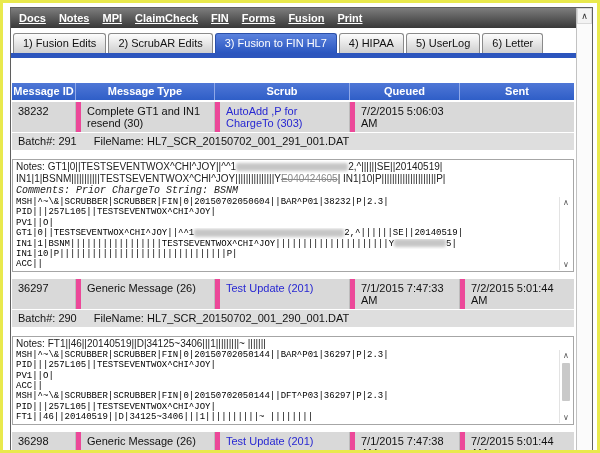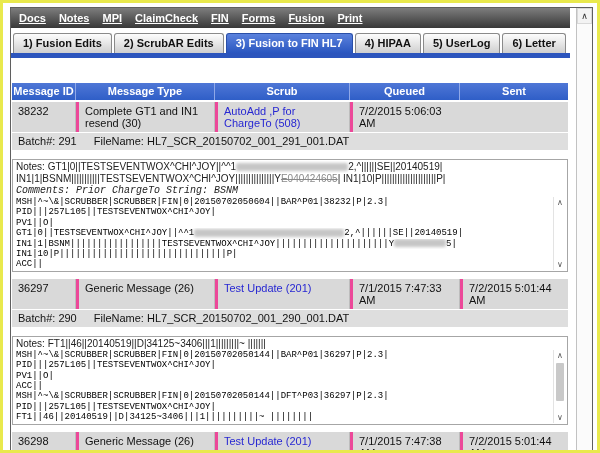--- a/index.html
+++ b/index.html
@@ -1,40 +1,40 @@
 <!DOCTYPE html>
 <html><head>
 <meta charset="utf-8">
 <style>
   * { margin:0; padding:0; box-sizing:border-box; }
   html,body { width:600px; height:453px; overflow:hidden; font-family:"Liberation Sans", sans-serif; background:#fff; }
   .frame { position:absolute; inset:0; border:3px solid #e9e94d; background:#fff; padding:4px 4px 0 7px; }
-  .window { width:100%; height:100%; border:1px solid #5f5f5f; border-bottom:none; background:#fff; display:flex;gap:6px; }
+  .window { width:100%; height:100%; border:1px solid #5f5f5f; border-bottom:none; background:#fff; display:flex; }
   .main { flex:1; min-width:0; display:flex; flex-direction:column; overflow:hidden; }
 
   
   .menubar { height:20px; background:linear-gradient(#7d7d7d,#383838); display:flex; align-items:center; gap:13px; padding:0 8px; flex-shrink:0; }
   .menu-item { color:#fff; font-size:11px; font-weight:bold; text-decoration:underline; cursor:default; white-space:nowrap; }
 
   
   .tabs { height:25px; display:flex; align-items:flex-end; gap:2px; padding:2px 0 0 2px; background:#fff; flex-shrink:0; }
-  .tab { font-size:11px; font-weight:bold; color:#111; padding:3px 9px 4px 9px; border:1px solid #8a8a8a; border-bottom:none;
+  .tab { font-size:11px; font-weight:normal; color:#111; padding:3px 9px 4px 9px; border:1px solid #8a8a8a; border-bottom:none;
          border-radius:3px 3px 0 0; background:linear-gradient(#fdfdfd,#cfcfcf); white-space:nowrap; }
   .tab.active { background:linear-gradient(#5b82dd,#2a56c0); color:#fff; border-color:#2a4fa8; }
   .bluebar { height:5px; background:#2c55bd; flex-shrink:0; }
 
   .content { flex:1; padding:4px 2px 0 1px; overflow:hidden; background:#fff; }
 
   .grid { display:grid; grid-template-columns:64px 139px 135px 110px 1fr; }
   .th { background:linear-gradient(#4f77d6,#2f5ec7); color:#fff; font-size:11px; font-weight:bold; text-align:center;
         padding:2px 0 3px 0; border-right:1px solid #8fa8e8;margin-top:21px; }
   .th:last-child { border-right:none; }
 
   .sumrow { background:#d9d9d9; margin-top:2px; }
-  .td { font-size:11px; color:#111; padding:3px 5px 3px 6px; border-right:1px solid #bdbdbd; border-left:3px solid #ec4899; overflow:hidden; }
+  .td { font-size:11px; color:#111; padding:3px 5px 3px 6px; border-right:1px solid #bdbdbd; border-left:5px solid #ec4899; overflow:hidden; }
   .td:first-child { border-left:none; }
   .td:last-child { border-right:none; }
   .link { color:#2727d2; }
 
   .batchrow { background:#dedede; margin-top:1px; font-size:11px; color:#111; padding:2px 15px 3px 6px; }
   .batchrow .val { margin-right:14px; }
 
   .notes { border:1px solid #a6a6a6; margin-top:9px; background:#fff; padding:1px 0 1px 3px; overflow:hidden; }
   .nline { font-size:10px; line-height:12px; color:#222; white-space:pre; overflow:hidden; }
   .cline { font-style:italic;font-family:Liberation Mono, monospace; }
@@ -88,21 +88,21 @@
           <div class="th">Message ID</div>
           <div class="th">Message Type</div>
           <div class="th">Scrub</div>
           <div class="th">Queued</div>
           <div class="th">Sent</div>
         </div>
 
         <div class="grid sumrow">
           <div class="td">38232</div>
           <div class="td">Complete GT1 and IN1 resend (30)</div>
-          <div class="td link">AutoAdd ,P for ChargeTo (508)</div>
+          <div class="td link">AutoAdd ,P for ChargeTo (303)</div>
           <div class="td">7/2/2015 5:06:03 AM</div>
         </div>
         <div class="batchrow">
           <span>Batch#:</span>
           <span class="val">291</span>
           <span>FileName:</span>
           <span>HL7_SCR_20150702_001_291_001.DAT</span>
         </div>
         <div class="notes">
           <div class="nline"><span>Notes: GT1|0||TESTSEVENTWOX^CHI^JOY||^^1</span><span class="redact" style="width:112px"></span><span>2,^||||||SE||20140519|</span></div>

